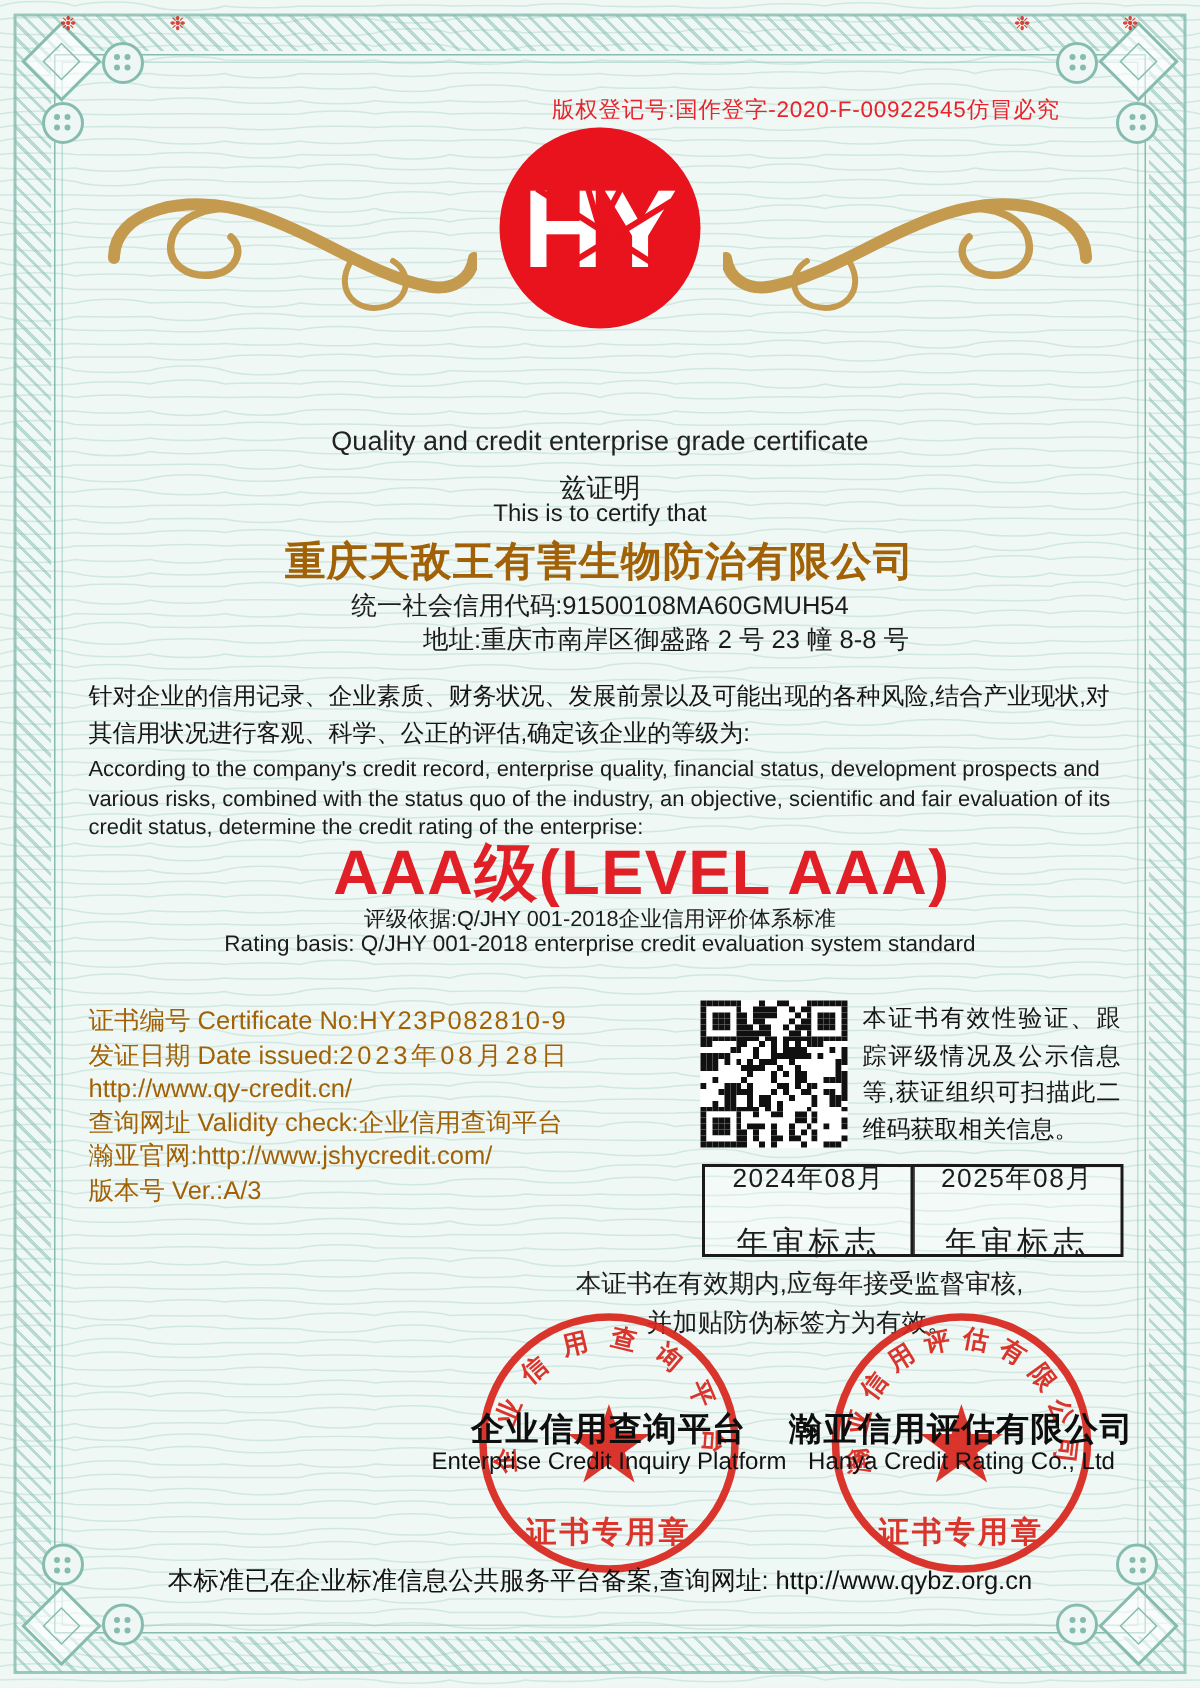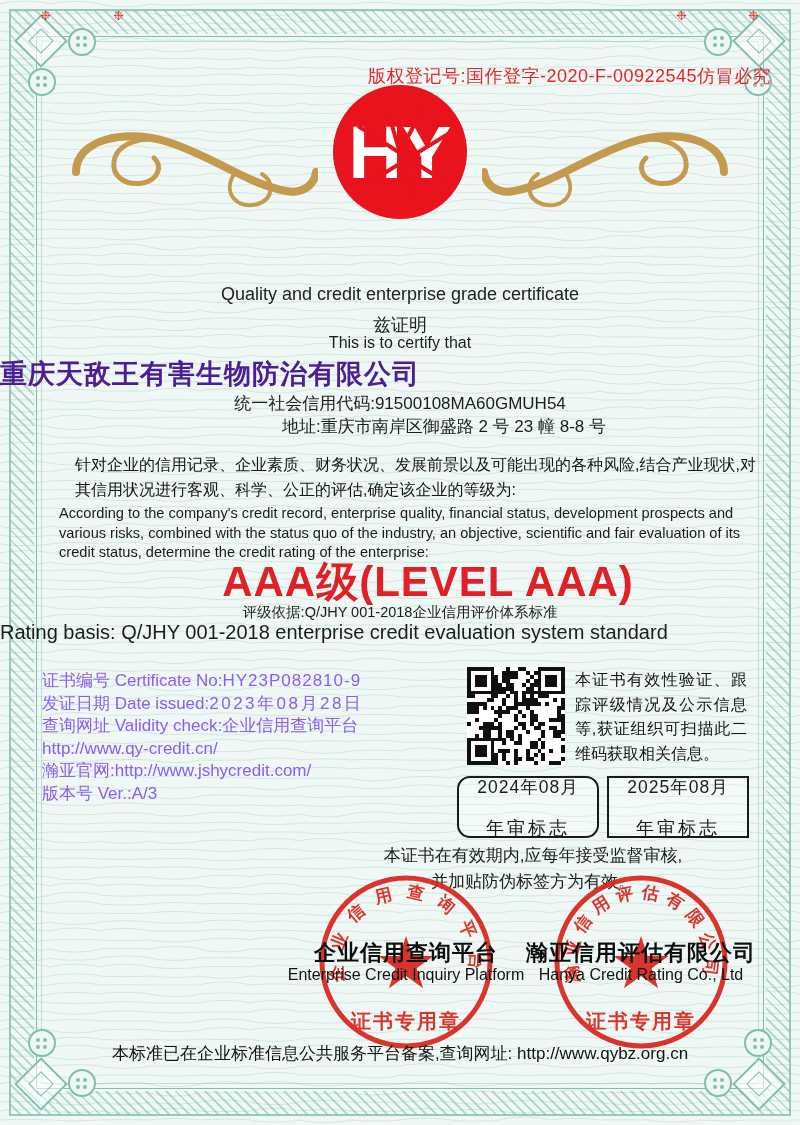--- a/index.html
+++ b/index.html
@@ -22,55 +22,55 @@
   .diamond{position:absolute;left:14px;top:14px;width:34px;height:34px;border:2px solid #86bcaf;
            background:rgba(255,255,255,.55);transform:rotate(45deg);}
   .diamond:after{content:"";position:absolute;inset:8px;border:1px solid #86bcaf;}
   .circlebtn{position:absolute;width:24px;height:24px;border:2px solid #86bcaf;border-radius:50%;background:#eef7f3;}
   .circlebtn:after{content:"";position:absolute;width:4px;height:4px;background:#86bcaf;border-radius:50%;
            left:6px;top:6px;box-shadow:7px 0 0 #86bcaf,0 7px 0 #86bcaf,7px 7px 0 #86bcaf;}
   .circlebtn.h{left:60px;top:20px;}
   .circlebtn.v{left:20px;top:60px;}
   .red-orn{position:absolute;z-index:2;color:#d9251c;font-size:13px;opacity:.85;pointer-events:none;}
   
-  .copyright{position:absolute;top:64px;left:368px;font-size:18px;color:#e8232b;z-index:3;letter-spacing:.5px;}
+  .copyright{position:absolute;top:64px;left:368px;font-size:15px;color:#e8232b;z-index:3;letter-spacing:.5px;}
   .logo{position:absolute;left:330px;top:82px;width:140px;height:140px;z-index:4;}
   .flourish{position:absolute;top:112px;width:256px;height:108px;z-index:3;}
   .flourish.left{left:62px;}
   .flourish.right{left:482px;transform:scaleX(-1);}
   .title-cn{position:absolute;top:230px;left:0;width:100%;text-align:center;font-size:41px;font-weight:bold;
             letter-spacing:3px;z-index:3;color:#111;}
   .title-en{position:absolute;top:284px;left:0;width:100%;text-align:center;font-size:18px;color:#222;z-index:3;}
   .certify-cn{position:absolute;top:313px;left:0;width:100%;text-align:center;font-size:18px;z-index:3;}
   .certify-en{position:absolute;top:334px;left:0;width:100%;text-align:center;font-size:16px;z-index:3;}
-  .company{position:absolute;top:356px;left:0;width:100%;font-size:27px;font-weight:bold;
-           letter-spacing:1px;z-index:3;color:#4c1d95;}
+  .company{position:absolute;top:356px;left:0;width:100%;text-align:center;font-size:27px;font-weight:bold;
+           letter-spacing:1px;z-index:3;color:#a16207;}
   .code-line{position:absolute;top:392px;left:0;width:100%;text-align:center;font-size:17px;z-index:3;}
   .addr-line{position:absolute;top:415px;left:0;width:100%;text-align:center;font-size:17px;z-index:3;padding-left:44px;}
   
-  .para-cn{position:absolute;top:452px;left:59px;width:684px;font-size:16px;line-height:25px;z-index:3;color:#151515;margin-left:16px;}
+  .para-cn{position:absolute;top:452px;left:59px;width:684px;font-size:16px;line-height:25px;z-index:3;color:#151515;}
   .para-en{position:absolute;top:504px;left:59px;width:684px;font-size:14.6px;line-height:19.5px;z-index:3;color:#1b1b1b;}
   .rating-level{position:absolute;top:554px;left:0;width:100%;text-align:center;font-size:42px;font-weight:bold;
                 color:#e01f26;z-index:3;letter-spacing:1px;margin-left:28px;}
   .basis-cn{position:absolute;top:603px;left:0;width:100%;text-align:center;font-size:14.5px;z-index:3;}
-  .basis-en{position:absolute;top:621px;left:0;width:100%;font-size:20px;z-index:3;}
+  .basis-en{position:absolute;top:621px;left:0;width:100%;text-align:center;font-size:15px;z-index:3;}
   
-  .details{position:absolute;left:42px;top:670px;width:400px;font-size:17px;line-height:22.6px;z-index:3;color:#8b5cf6;}
+  .details{position:absolute;left:59px;top:670px;width:400px;font-size:17px;line-height:22.6px;z-index:3;color:#a16207;}
   .details .val{letter-spacing:1px;}
   .details .dt{letter-spacing:2.5px;}
   .qr{position:absolute;left:467px;top:667px;width:98px;height:98px;z-index:3;background:#fff;
       display:grid;grid-template-columns:repeat(25,1fr);grid-template-rows:repeat(25,1fr);}
   .qr div{background:#fff;} .qr div.on{background:#101010;}
   .qr-note{position:absolute;left:575px;top:668px;width:172px;font-size:16px;line-height:24.5px;z-index:3;
            text-align:justify;color:#141414;}
   .year-box{position:absolute;top:776px;width:138px;height:58px;border:2px solid #1a1a1a;z-index:3;
             display:flex;flex-direction:column;align-items:center;justify-content:center;background:rgba(255,255,255,.25);}
   .year-box .p{font-size:17.5px;letter-spacing:1px;}
-  .year-box .l{font-size:18px;letter-spacing:3px;margin-top:17px;}
-  .yb1{left:457px;border-radius:13px;} .yb2{left:607px;}
+  .year-box .l{font-size:21px;letter-spacing:3px;margin-top:17px;}
+  .yb1{left:468px;} .yb2{left:607px;}
   .sup-note{position:absolute;right:57px;top:843px;width:420px;text-align:center;font-size:17px;line-height:26px;z-index:3;}
   
   .issuer{position:absolute;top:872px;width:250px;height:180px;z-index:3;}
   .issuer.i0{left:281px;} .issuer.i1{left:516px;}
   .issuer svg{position:absolute;left:35px;top:0;opacity:.92;}
   .issuer .cn{position:absolute;top:66px;left:-10px;width:270px;text-align:center;font-size:22px;font-weight:600;
               color:#0e0e0e;z-index:4;letter-spacing:1px;}
   .issuer .en{position:absolute;top:94px;left:-10px;width:270px;text-align:center;font-size:16px;color:#111;z-index:4;}
   .seal-arc{font-size:17px;font-weight:bold;fill:#d9251c;letter-spacing:13px;}
   .seal-arc.tight{letter-spacing:7px;}
@@ -281,22 +281,22 @@
   <div class="para-cn">针对企业的信用记录、企业素质、财务状况、发展前景以及可能出现的各种风险,结合产业现状,对其信用状况进行客观、科学、公正的评估,确定该企业的等级为:</div>
   <div class="para-en">According to the company's credit record, enterprise quality, financial status, development prospects and various risks, combined with the status quo of the industry, an objective, scientific and fair evaluation of its credit status, determine the credit rating of the enterprise:</div>
 
   <div class="rating-level">AAA级(LEVEL AAA)</div>
   <div class="basis-cn">评级依据:Q/JHY 001-2018企业信用评价体系标准</div>
   <div class="basis-en">Rating basis: Q/JHY 001-2018 enterprise credit evaluation system standard</div>
 
   <div class="details">
     <div><span>证书编号 Certificate No:</span><span class="val">HY23P082810-9</span></div>
     <div><span>发证日期 Date issued:</span><span class="dt">2023年08月28日</span></div>
+    <div>http://www.qy-credit.cn/</div>
     <div><span>查询网址 Validity check:</span><span>企业信用查询平台</span></div>
-    <div>http://www.qy-credit.cn/</div>
     <div><span>瀚亚官网:</span><span>http://www.jshycredit.com/</span></div>
     <div><span>版本号 Ver.:</span><span>A/3</span></div>
   </div>
 
   <div class="qr" id="qr">
       <div class="on"></div>
       <div class="on"></div>
       <div class="on"></div>
       <div class="on"></div>
       <div class="on"></div>

